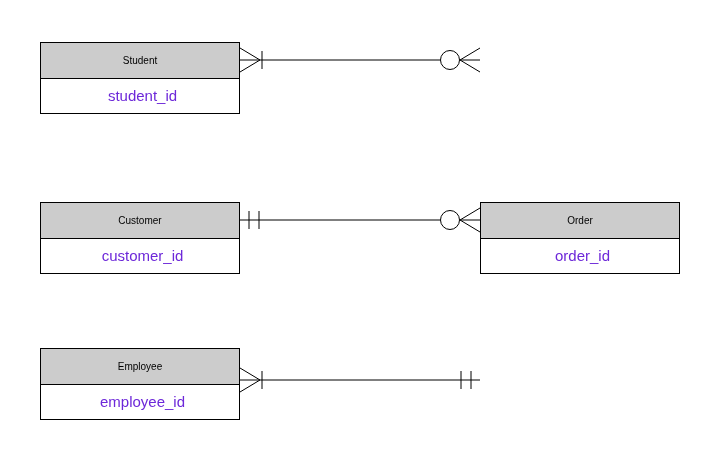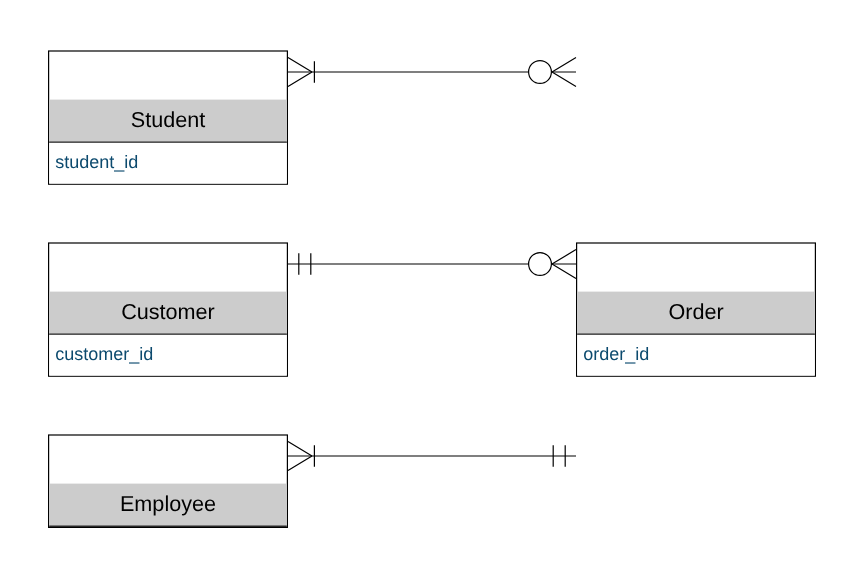--- a/index.html
+++ b/index.html
@@ -38,33 +38,32 @@
     box-sizing: border-box;
     border: 1px solid #000000;
     background: #ffffff;
   }
   .entity-header {
     height: 35px;
     line-height: 35px;
     border-bottom: 1px solid #000000;
     background: #cccccc;
     color: #000000;
-    font-size: 18px;
+    font-size: 10px;
     text-align: center;
     overflow: hidden;
     white-space: nowrap;
-    margin-top: 40px;
   }
   .entity-body {
     height: 34px;
     line-height: 34px;
     background: #ffffff;
-    color: #0c4a6e;
+    color: #6d28d9;
     font-size: 15px;
-    text-align: left;
+    text-align: center;
     padding-left: 5px;
     overflow: hidden;
     white-space: nowrap;
   }
 </style>
 </head>
 <body>
 
 <div id="canvas">
 
@@ -116,18 +115,19 @@
   <div class="entity" style="left:480px; top:202px">
     <div class="entity-header">Order</div>
     <div class="entity-body">order_id</div>
   </div>
 
   <div class="entity" style="left:40px; top:202px">
     <div class="entity-header">Customer</div>
     <div class="entity-body">customer_id</div>
   </div>
 
-  <div class="entity" style="left:40px; top:362px">
+  <div class="entity" style="left:40px; top:348px">
     <div class="entity-header">Employee</div>
+    <div class="entity-body">employee_id</div>
   </div>
 
 
 </div>
 
 </body></html>

